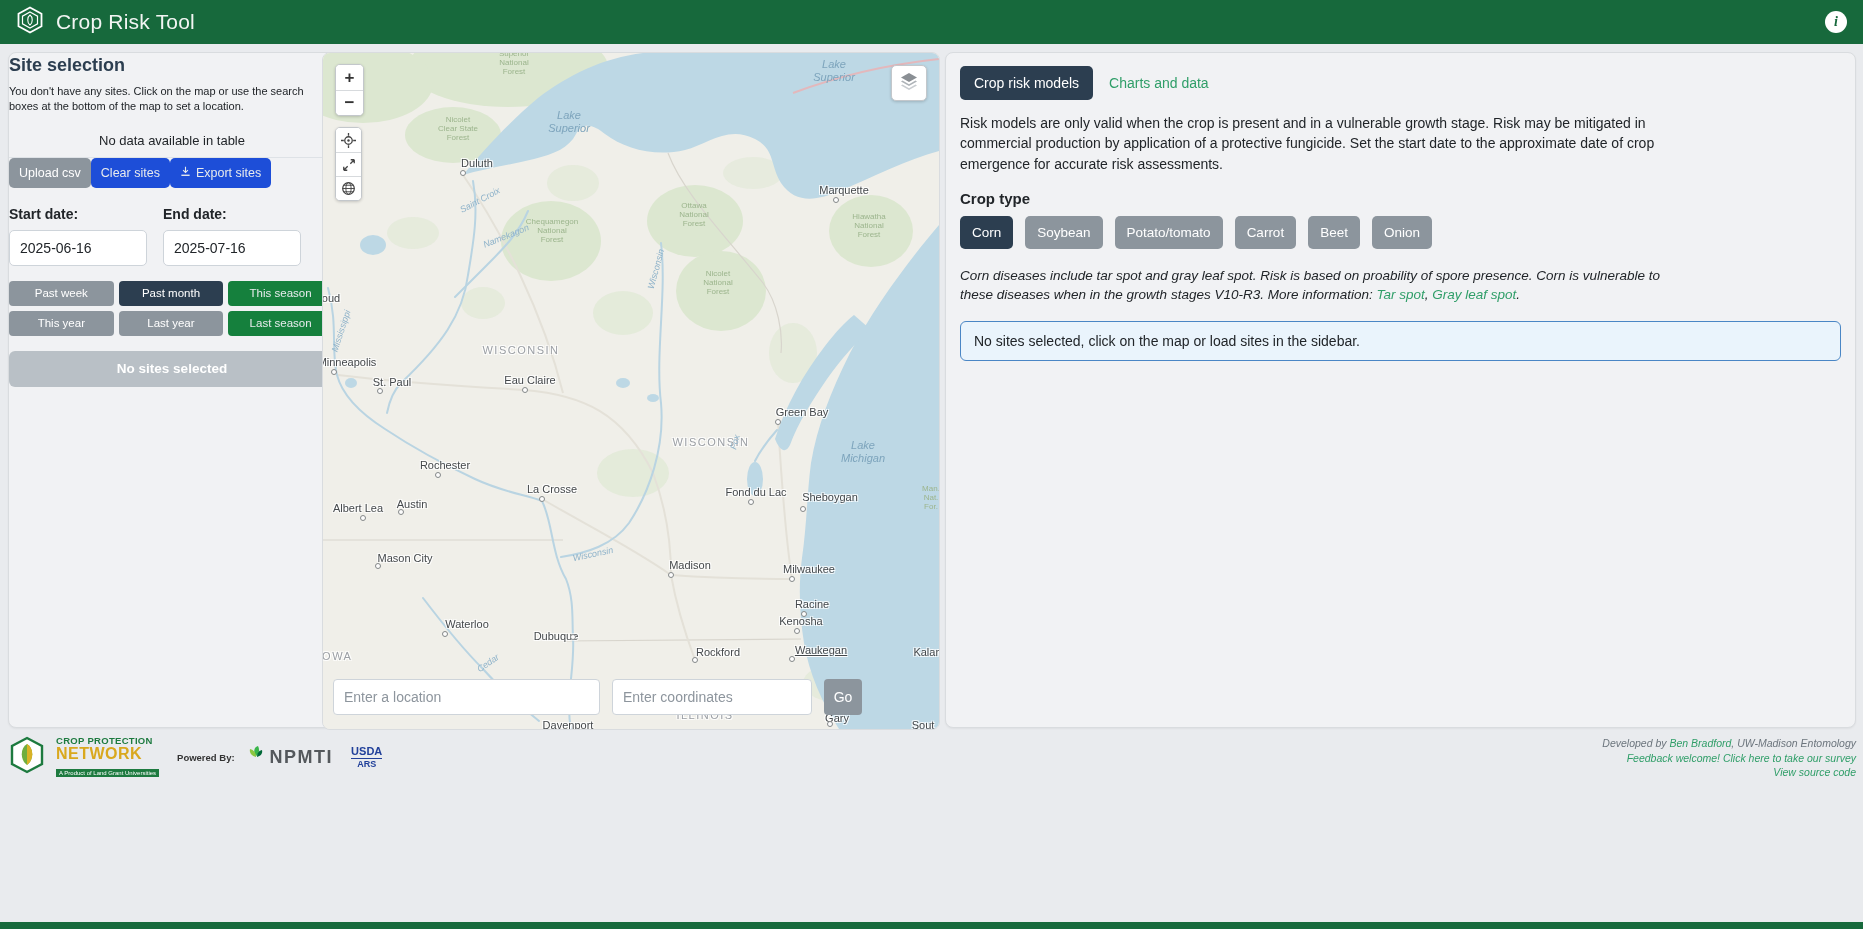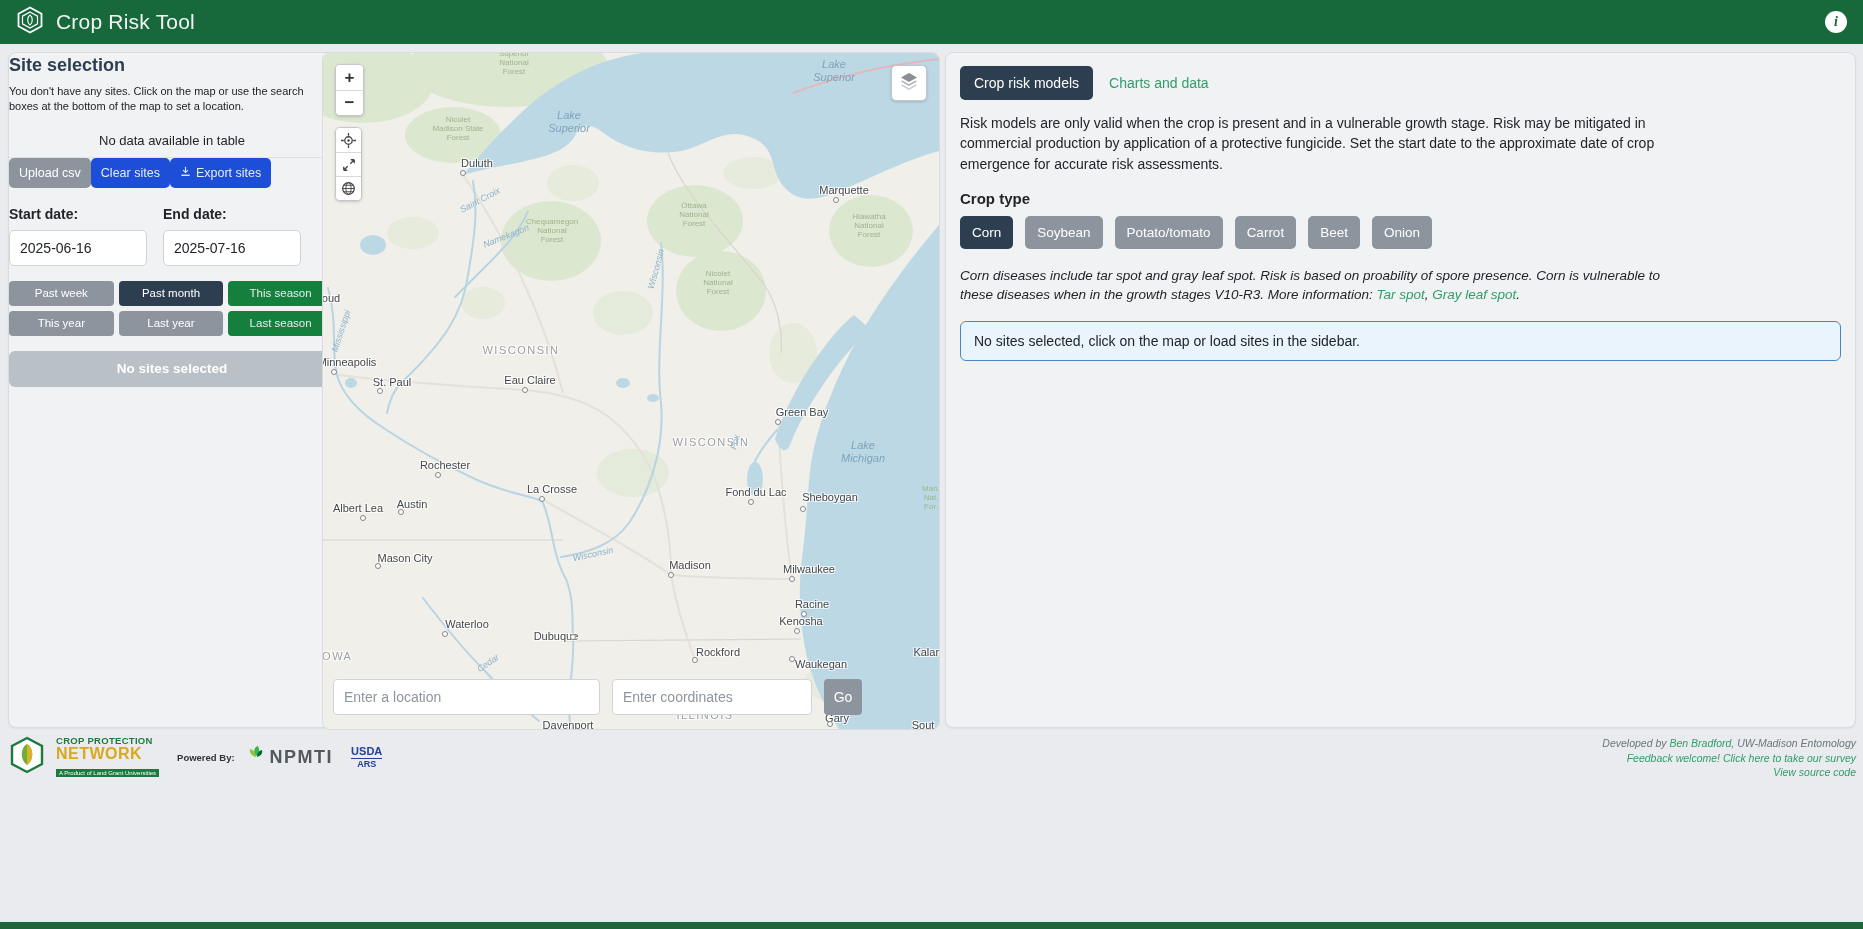--- a/index.html
+++ b/index.html
@@ -241,21 +241,21 @@
         <div class="map-city-label halo" style="left: 489px; top: 551px;">Racine</div>
         <div class="map-city-dot" style="left: 481px; top: 561px;"></div>
         <div class="map-city-label halo" style="left: 478px; top: 568px;">Kenosha</div>
         <div class="map-city-dot" style="left: 474px; top: 578px;"></div>
         <div class="map-city-label halo" style="left: 144px; top: 571px;">Waterloo</div>
         <div class="map-city-dot" style="left: 122px; top: 581px;"></div>
         <div class="map-city-label halo" style="left: 233px; top: 583px;">Dubuque</div>
         <div class="map-city-dot" style="left: 250px; top: 584px;"></div>
         <div class="map-city-label halo" style="left: 395px; top: 599px;">Rockford</div>
         <div class="map-city-dot" style="left: 372px; top: 607px;"></div>
-        <div class="map-city-label halo" style="left: 498px; top: 611px;">Waukegan</div>
+        <div class="map-city-label halo" style="left: 498px; top: 597px; text-decoration: underline;">Waukegan</div>
         <div class="map-city-dot" style="left: 469px; top: 606px;"></div>
         <div class="map-city-label halo" style="left: 514px; top: 665px;">Gary</div>
         <div class="map-city-dot" style="left: 507px; top: 671px;"></div>
         <div class="map-city-label halo" style="left: 8px; top: 245px;">oud</div>
         <div class="map-city-label halo" style="left: 234px; top: 672px; padding-left: 22px;">Davenport</div>
         <div class="map-city-label halo" style="left: 600px; top: 672px;">Sout</div>
         <div class="map-city-label halo" style="left: 606px; top: 599px;">Kalam</div>
         <div class="map-state-label halo" style="left: 198px; top: 297px;">WISCONSIN</div>
         <div class="map-state-label halo" style="left: 388px; top: 389px;">WISCONSIN</div>
         <div class="map-state-label halo" style="left: 12px; top: 603px;">IOWA</div>
@@ -272,21 +272,21 @@
           <div>Lake</div>
           <div>Michigan</div>
         </div>
         <div class="map-forest-label" style="left: 191px; top: 10px;">
           <div>Superior</div>
           <div>National</div>
           <div>Forest</div>
         </div>
         <div class="map-forest-label" style="left: 135px; top: 76px;">
           <div>Nicolet</div>
-          <div>Madison State</div>
+          <div>Clear State</div>
           <div>Forest</div>
         </div>
         <div class="map-forest-label" style="left: 229px; top: 178px;">
           <div>Chequamegon</div>
           <div>National</div>
           <div>Forest</div>
         </div>
         <div class="map-forest-label" style="left: 371px; top: 162px;">
           <div>Ottawa</div>
           <div>National</div>

